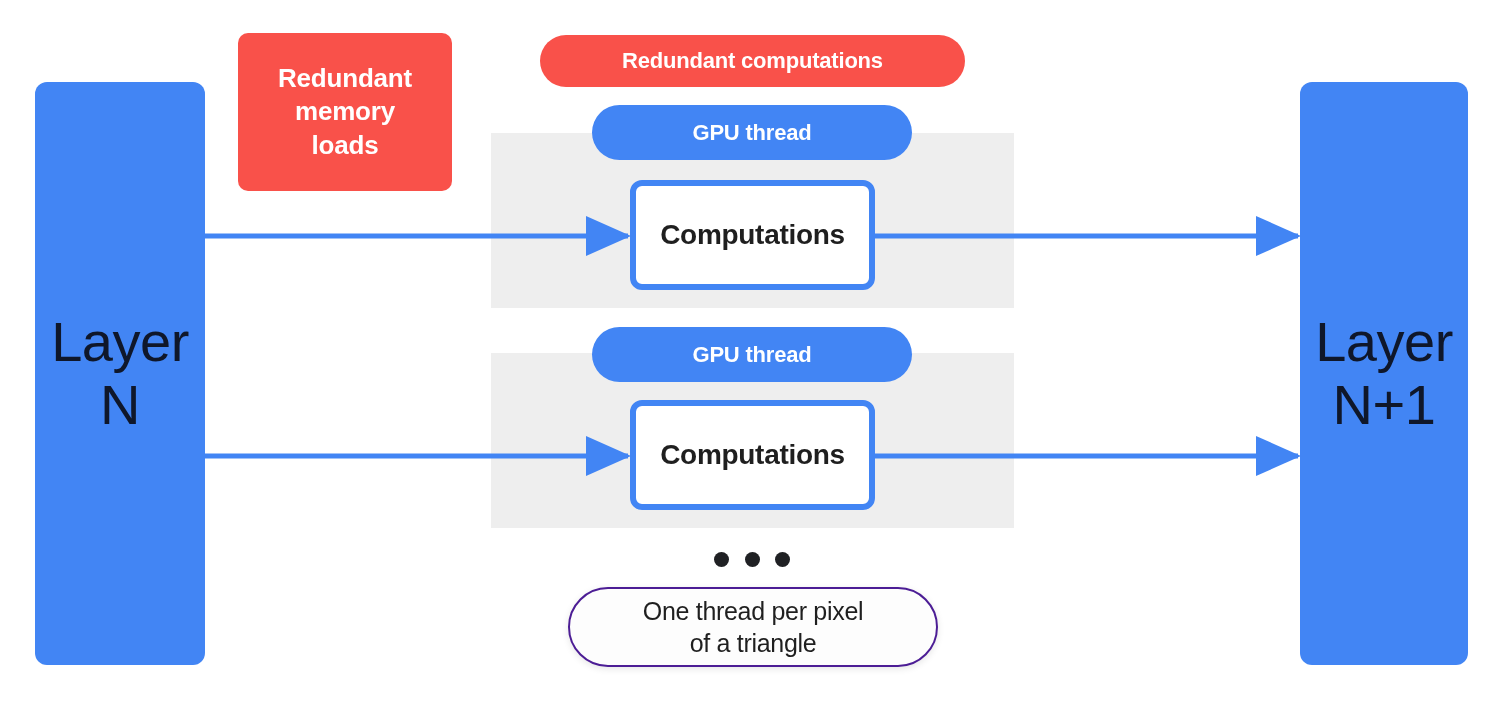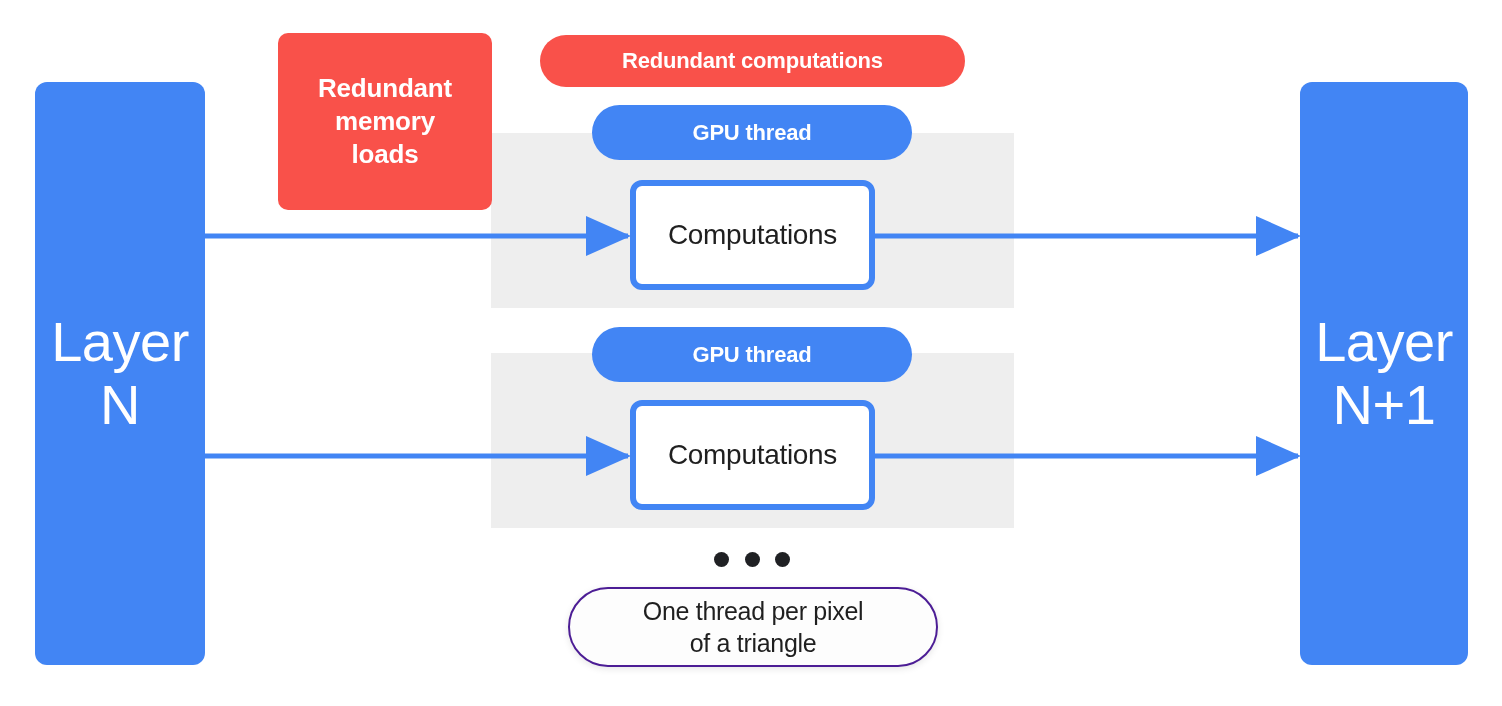--- a/index.html
+++ b/index.html
@@ -21,21 +21,21 @@
   }
 
   
   .layer-slab {
     position: absolute;
     background: #4285f4;
     border-radius: 12px;
     display: flex;
     align-items: center;
     justify-content: center;
-    color: #ffffff;
+    color: #0f172a;
     font-size: 56px;
     font-weight: 400;
     line-height: 1.12;
     text-align: center;
     letter-spacing: -0.5px;
     white-space: pre-line;
   }
   #layer-n   { left: 35px;   top: 82px; width: 170px; height: 583px; }
   #layer-np1 { left: 1300px; top: 82px; width: 168px; height: 583px; }
 
@@ -76,21 +76,21 @@
     height: 110px;
     background: #ffffff;
     border: 6px solid #4285f4;
     border-radius: 12px;
     box-sizing: border-box;
     display: flex;
     align-items: center;
     justify-content: center;
     color: #1f1f1f;
     font-size: 28px;
-    font-weight: 400;
+    font-weight: 700;
     letter-spacing: -0.3px;
   }
   #comp-box-1 { top: 180px; }
   #comp-box-2 { top: 400px; }
 
   
   .red-box {
     position: absolute;
     background: #f9514a;
     border-radius: 10px;
@@ -100,21 +100,21 @@
     color: #ffffff;
     font-size: 26px;
     font-weight: 700;
     line-height: 1.27;
     text-align: center;
     letter-spacing: -0.2px;
     white-space: pre-line;
     padding: 0 10px;
     box-sizing: border-box;
   }
-  #red-left  { left: 238px;  top: 33px; width: 214px; height: 177px; margin-left: 40px; }
+  #red-left  { left: 238px;  top: 33px; width: 214px; height: 158px; }
   #red-right { left: 1053px; top: 33px; width: 214px; height: 170px; }
 
   .red-pill {
     position: absolute;
     left: 540px;
     top: 35px;
     width: 425px;
     height: 52px;
     background: #f9514a;
     border-radius: 26px;

